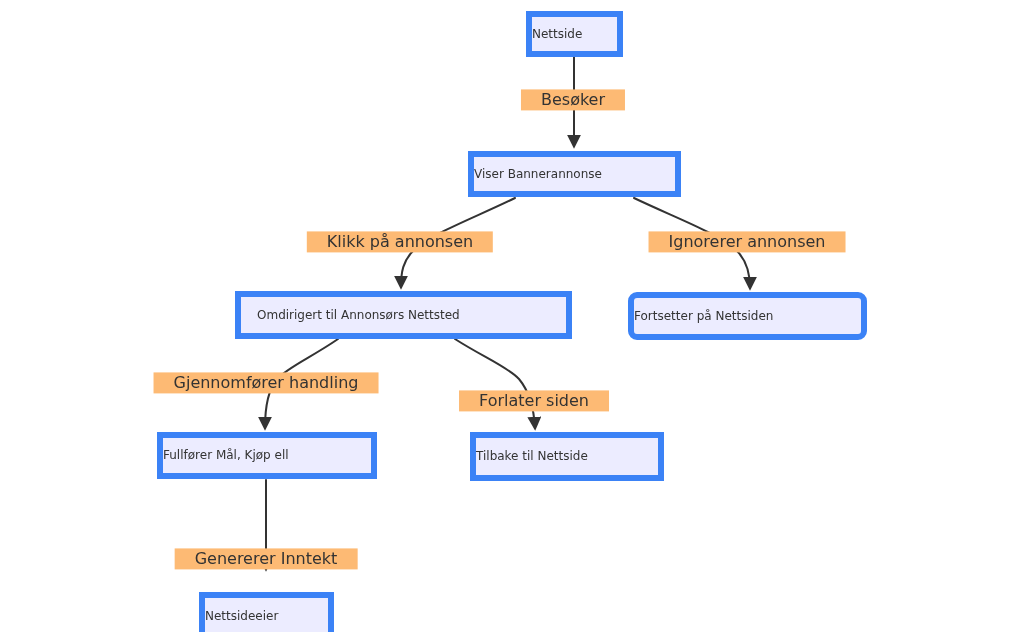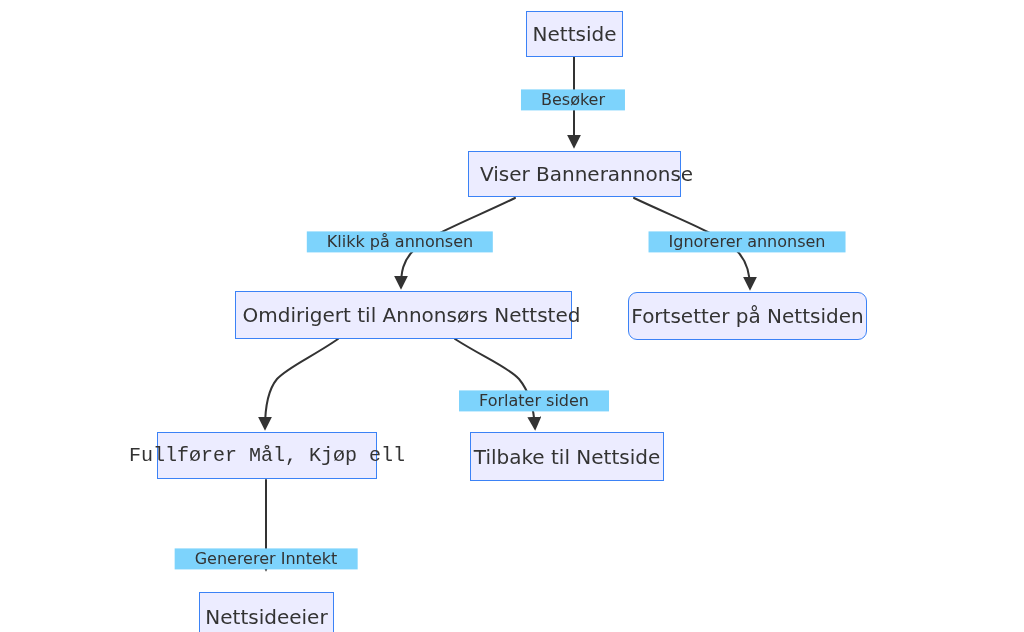--- a/index.html
+++ b/index.html
@@ -26,35 +26,34 @@
   .edges-svg path.edge {
     fill: none;
     stroke: #333333;
     stroke-width: 2px;
     stroke-linecap: round;
   }
   .node {
     position: absolute;
     box-sizing: border-box;
     background: #ECECFF;
-    border: 1px solid #3b82f6;
+    border: 6px solid #3b82f6;
     color: #333333;
-    font-size: 20px;
+    font-size: 12px;
     display: flex;
     align-items: center;
-    justify-content: center;
     text-align: center;
     line-height: 1.2;
     white-space: nowrap;
     z-index: 2;
   }
   .edge-label {
     position: absolute;
     transform: translate(-50%, -50%);
-    background: #7dd3fc;
+    background: #fdba74;
     color: #333333;
     font-size: 16px;
     line-height: 1.2;
     padding: 1px 20px;
     white-space: nowrap;
     z-index: 3;
     text-align: center;
   }
 </style>
 </head>
@@ -73,33 +72,33 @@
     <path class="edge" d="M634,198 C678,219 718,233 737,251 C747,261 750,274 750,288" marker-end="url(#arrowhead)"></path>
     <path class="edge" d="M338,339 C312,357 288,367 277,379 C267,391 265,410 265,428" marker-end="url(#arrowhead)"></path>
     <path class="edge" d="M455,339 C483,357 508,367 519,379 C529,391 534,410 535,428" marker-end="url(#arrowhead)"></path>
     <path class="edge" d="M266,480 L266,569" marker-end="url(#arrowhead)"></path>
   </svg>
 
   <div class="node" style="left:526px; top:11px; width:97px; height:46px;">
     <span>Nettside</span>
   </div>
 
-  <div class="node" style="left:468px; top:151px; width:213px; height:46px;padding-left:24px;">
+  <div class="node" style="left:468px; top:151px; width:213px; height:46px;">
     <span>Viser Bannerannonse</span>
   </div>
 
   <div class="node" style="left:235px; top:291px; width:337px; height:48px;padding-left:16px;">
     <span>Omdirigert til Annonsørs Nettsted</span>
   </div>
 
   <div class="node" style="left:628px; top:292px; width:239px; height:48px;border-radius:9px;">
     <span>Fortsetter på Nettsiden</span>
   </div>
 
-  <div class="node" style="left:157px; top:432px; width:220px; height:47px;font-family:Liberation Mono, monospace;">
+  <div class="node" style="left:157px; top:432px; width:220px; height:47px;">
     <span>Fullfører Mål, Kjøp ell</span>
   </div>
 
   <div class="node" style="left:458px; top:432px; width:194px; height:49px;margin-left:12px;">
     <span>Tilbake til Nettside</span>
   </div>
 
   <div class="node" style="left:199px; top:592px; width:135px; height:49px;">
     <span>Nettsideeier</span>
   </div>
@@ -109,20 +108,23 @@
   </div>
 
   <div class="edge-label" style="left:747px; top:242px;">
     <span>Ignorerer annonsen</span>
   </div>
 
   <div class="edge-label" style="left:400px; top:242px;">
     <span>Klikk på annonsen</span>
   </div>
 
+  <div class="edge-label" style="left:266px; top:383px;">
+    <span>Gjennomfører handling</span>
+  </div>
 
   <div class="edge-label" style="left:534px; top:401px;">
     <span>Forlater siden</span>
   </div>
 
   <div class="edge-label" style="left:266px; top:524px;margin-top:35px;">
     <span>Genererer Inntekt</span>
   </div>
 
 </div>

